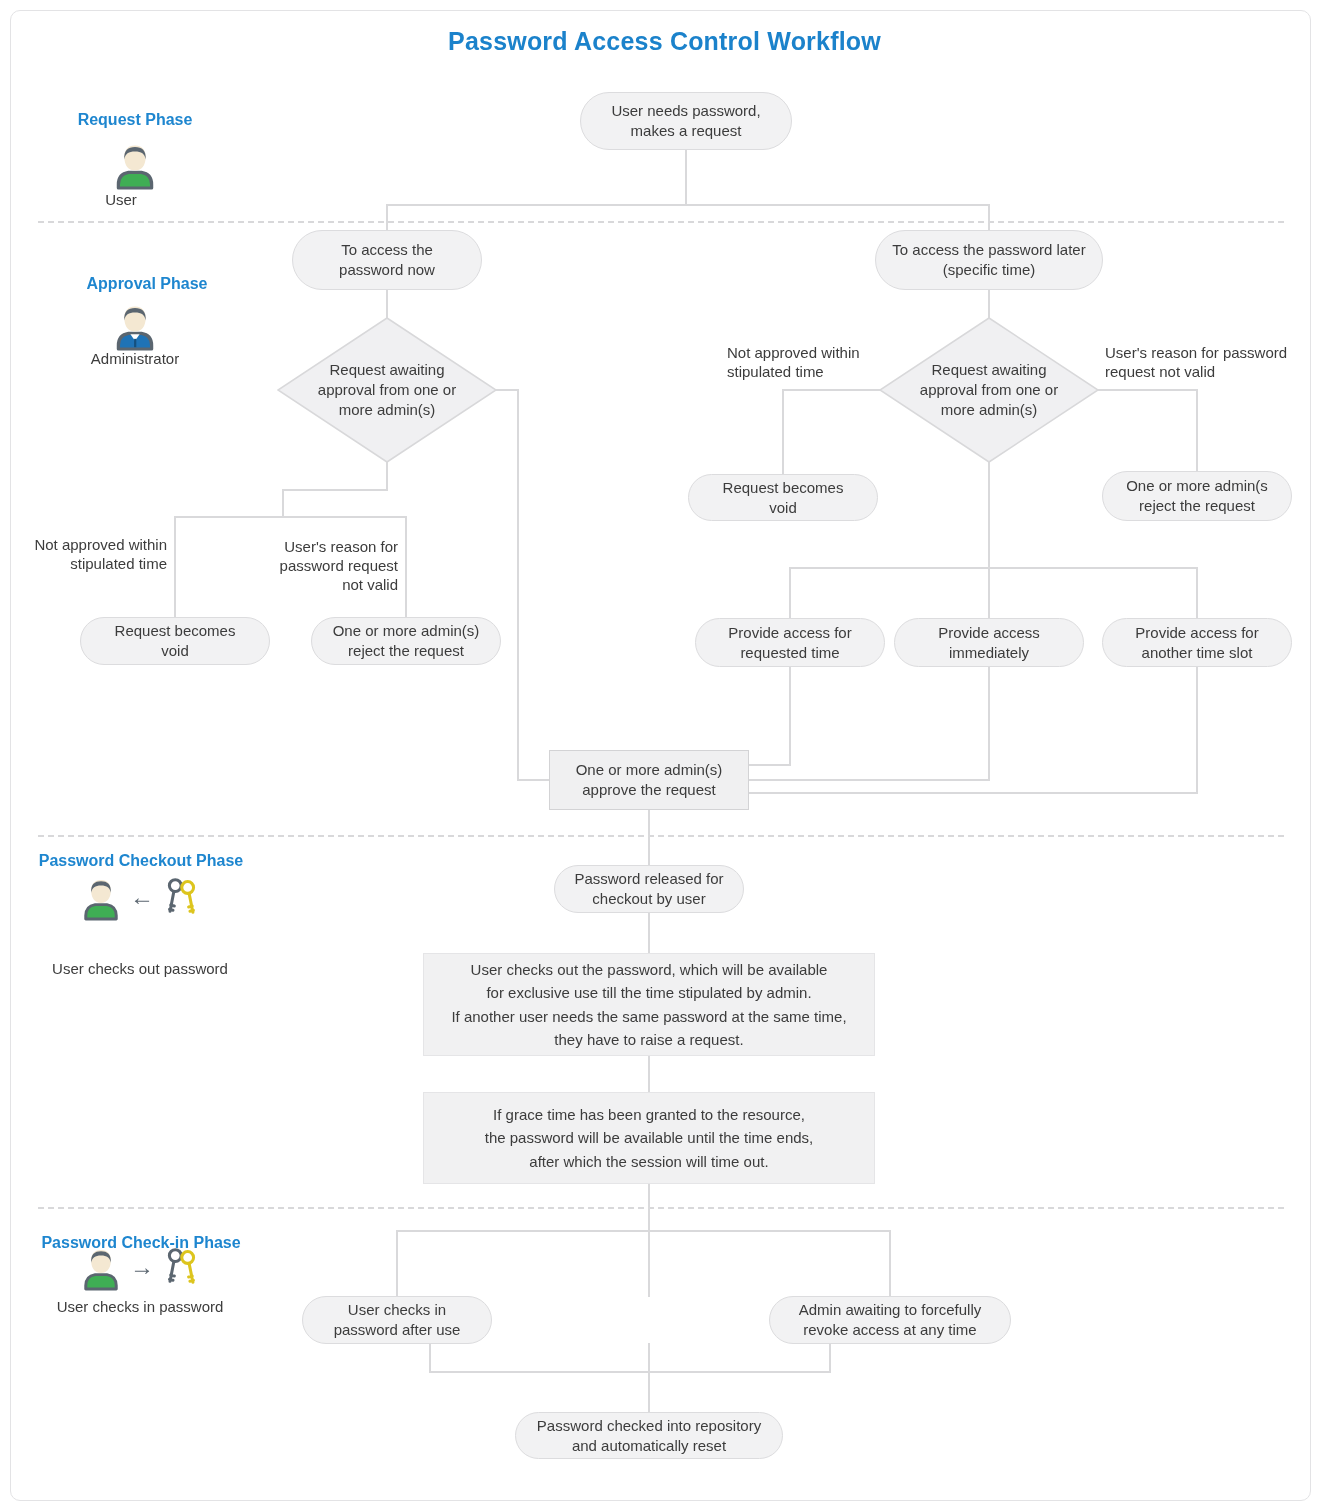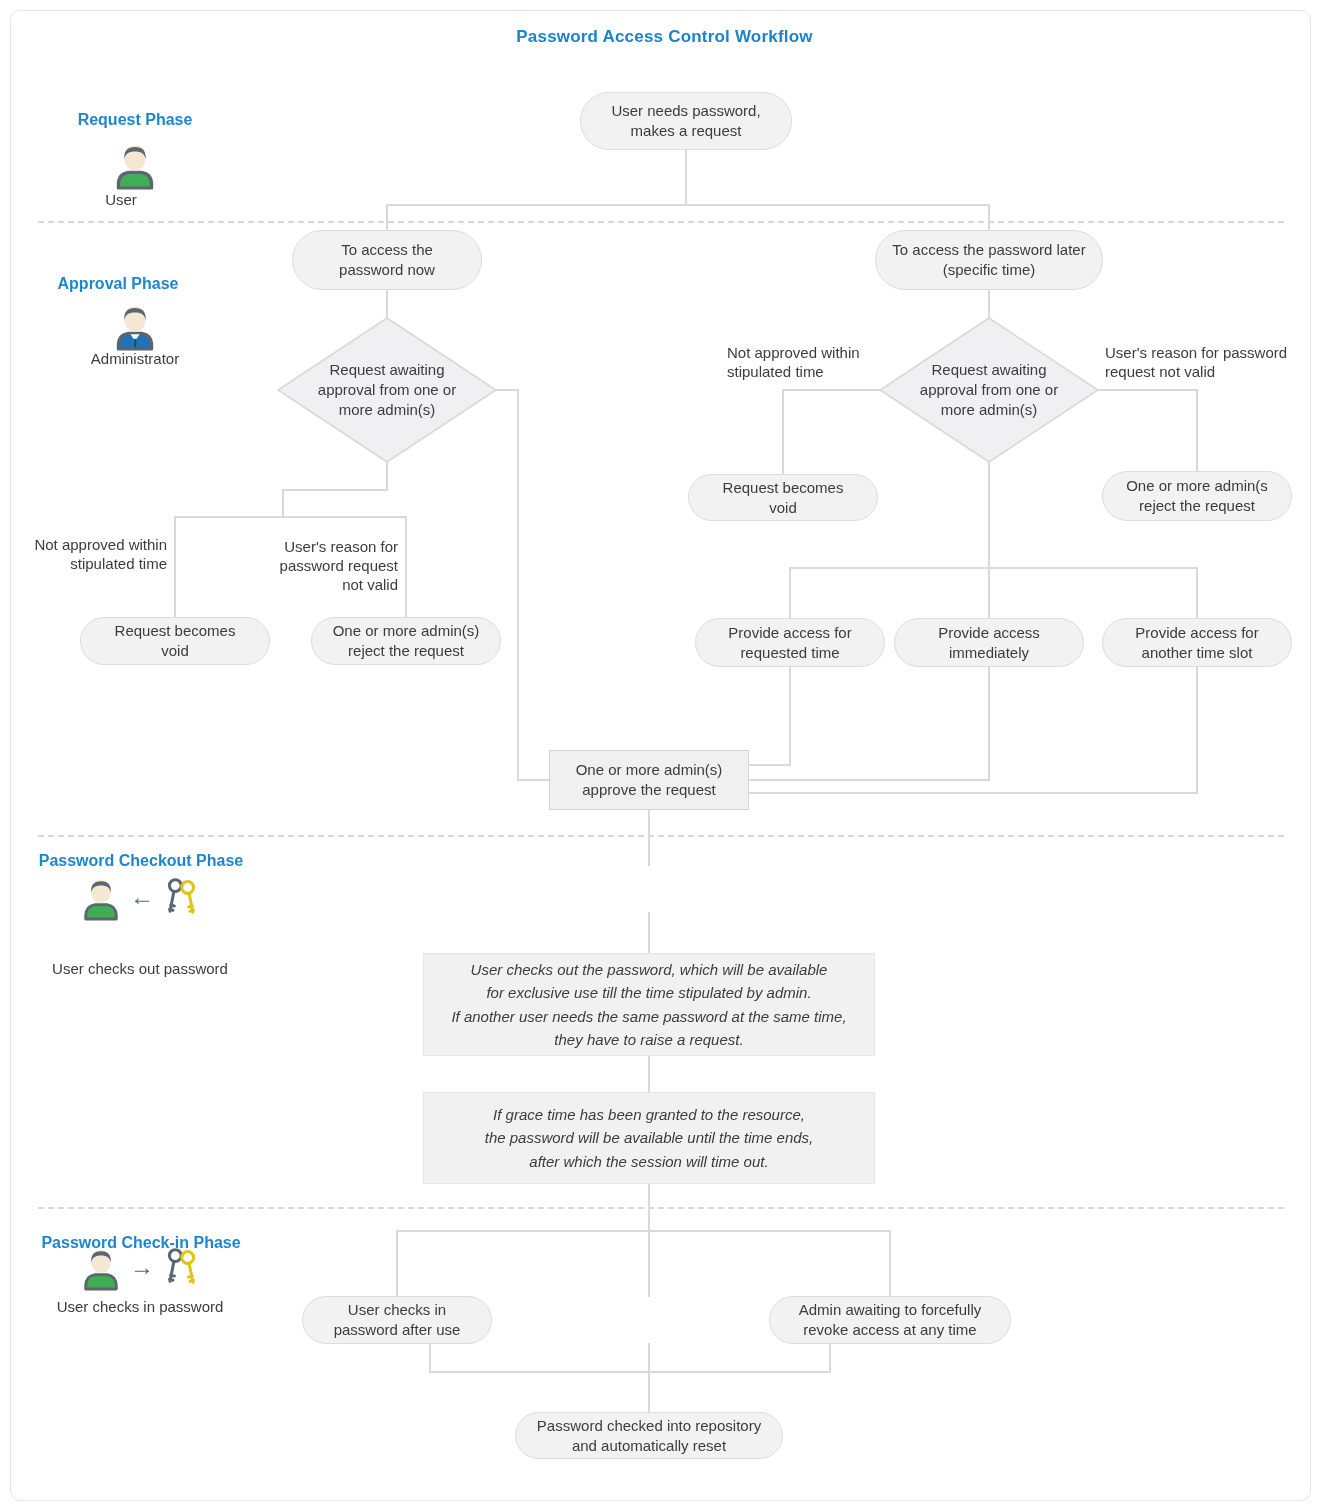--- a/index.html
+++ b/index.html
@@ -1,29 +1,29 @@
 <!DOCTYPE html>
 <html><head>
 <meta charset="utf-8">
 <style>
   html,body{margin:0;padding:0;background:#ffffff;}
   .canvas{position:relative;width:1321px;height:1511px;background:#ffffff;
           font-family:"Liberation Sans",sans-serif;color:#3c3c3c;overflow:hidden;}
   .card{position:absolute;left:10px;top:10px;width:1299px;height:1489px;
         background:#ffffff;border:1px solid #e3e3e5;border-radius:10px;}
   .title{position:absolute;left:8px;right:0;top:27px;text-align:center;
-         font-size:17px;font-weight:bold;color:#1b82cb;letter-spacing:.2px;}
+         font-size:25px;font-weight:bold;color:#1b82cb;letter-spacing:.2px;}
   .dashed{position:absolute;height:0;border-top:2px dashed #d8d8da;}
   .line{position:absolute;background:#d9d9db;}
   .pill,.rect-box,.note-box{position:absolute;box-sizing:border-box;display:flex;
         align-items:center;justify-content:center;text-align:center;
         font-size:15px;line-height:1.33;color:#3c3c3c;white-space:pre-line;}
   .pill{background:#f2f2f3;border:1px solid #dcdcde;}
   .rect-box{background:#f0f0f1;border:1px solid #d3d3d5;}
-  .note-box{background:#f1f1f2;border:1px solid #e5e5e7;line-height:1.55;font-style:italic;}
+  .note-box{background:#f1f1f2;border:1px solid #e5e5e7;line-height:1.55;}
   .diamond{position:absolute;}
   .diamond svg{position:absolute;left:0;top:0;}
   .diamond .dtext{position:absolute;left:0;top:0;width:100%;height:100%;display:flex;
         align-items:center;justify-content:center;text-align:center;
         font-size:15px;line-height:1.33;white-space:pre-line;}
   .edge-label{position:absolute;font-size:15px;line-height:1.25;color:#3c3c3c;white-space:pre-line;}
   .r{text-align:right;}
   .phase-label{position:absolute;font-size:16px;font-weight:bold;color:#1e86cf;text-align:center;}
   .phase-caption{position:absolute;font-size:15px;color:#3c3c3c;text-align:center;}
   .icon-box{position:absolute;display:flex;align-items:center;justify-content:center;gap:7px;}
@@ -94,21 +94,21 @@
   <div class="phase-label" style="left:35px;top:111px;width:200px;">Request Phase</div>
   <div class="icon-box" style="left:35px;top:137px;width:200px;height:54px;">
     <svg width="48" height="52" viewBox="0 0 52 54">
       <path d="M8 53 v-4 c0-8 5-12 11-13 h14 c6 1 11 5 11 13 v4 z" fill="#3fae54" stroke="#5b6670" stroke-width="3.5" stroke-linejoin="round"></path>
       <path d="M26 7 c9 0 12 6 11.5 14 c-.4 7 -4 13 -11.5 13 s-11.1-6 -11.5-13 C14 13 17 7 26 7 z" fill="#f4e8d2"></path>
       <path d="M14.4 22 c-.6-10 4.1-13.5 11.6-13.5 s12.2 3.5 11.6 13.5 c-1-6-4.6-8.5-11.6-8.5 s-10.6 2.5-11.6 8.5 z" fill="#5b6670"></path>
     </svg>
   </div>
   <div class="phase-caption" style="left:21px;top:191px;width:200px;">User</div>
 
-  <div class="phase-label" style="left:18px;top:275px;width:200px;">Approval Phase</div>
+  <div class="phase-label" style="left:47px;top:275px;width:200px;">Approval Phase</div>
   <div class="icon-box" style="left:35px;top:298px;width:200px;height:54px;">
     <svg width="48" height="52" viewBox="0 0 52 54">
       <path d="M8 53 v-4 c0-8 5-12 11-13 h14 c6 1 11 5 11 13 v4 z" fill="#1f73b6" stroke="#5b6670" stroke-width="3.5" stroke-linejoin="round"></path>
       <path d="M21 37 h10 l-5 7 z" fill="#ffffff"></path>
       <path d="M25 42 h2.4 v9 h-2.4 z" fill="#14507e"></path>
       <path d="M26 7 c9 0 12 6 11.5 14 c-.4 7 -4 13 -11.5 13 s-11.1-6 -11.5-13 C14 13 17 7 26 7 z" fill="#f4e8d2"></path>
       <path d="M14.4 22 c-.6-10 4.1-13.5 11.6-13.5 s12.2 3.5 11.6 13.5 c-1-6-4.6-8.5-11.6-8.5 s-10.6 2.5-11.6 8.5 z" fill="#5b6670"></path>
     </svg>
   </div>
   <div class="phase-caption" style="left:35px;top:350px;width:200px;">Administrator</div>
@@ -201,20 +201,22 @@
   <div class="pill" style="left:695px;top:618px;width:190px;height:49px;border-radius:25px;">Provide access for
 requested time</div>
   <div class="pill" style="left:894px;top:618px;width:190px;height:49px;border-radius:25px;">Provide access
 immediately</div>
   <div class="pill" style="left:1102px;top:618px;width:190px;height:49px;border-radius:25px;">Provide access for
 another time slot</div>
 
   <div class="rect-box" style="left:549px;top:750px;width:200px;height:60px;">One or more admin(s)
 approve the request</div>
 
+  <div class="pill" style="left:554px;top:865px;width:190px;height:48px;border-radius:24px;">Password released for
+checkout by user</div>
   <div class="note-box" style="left:423px;top:953px;width:452px;height:103px;">User checks out the password, which will be available
 for exclusive use till the time stipulated by admin.
 If another user needs the same password at the same time,
 they have to raise a request.</div>
   <div class="note-box" style="left:423px;top:1092px;width:452px;height:92px;">If grace time has been granted to the resource,
 the password will be available until the time ends,
 after which the session will time out.</div>
 
   <div class="pill" style="left:302px;top:1296px;width:190px;height:48px;border-radius:24px;">User checks in
 password after use</div>

